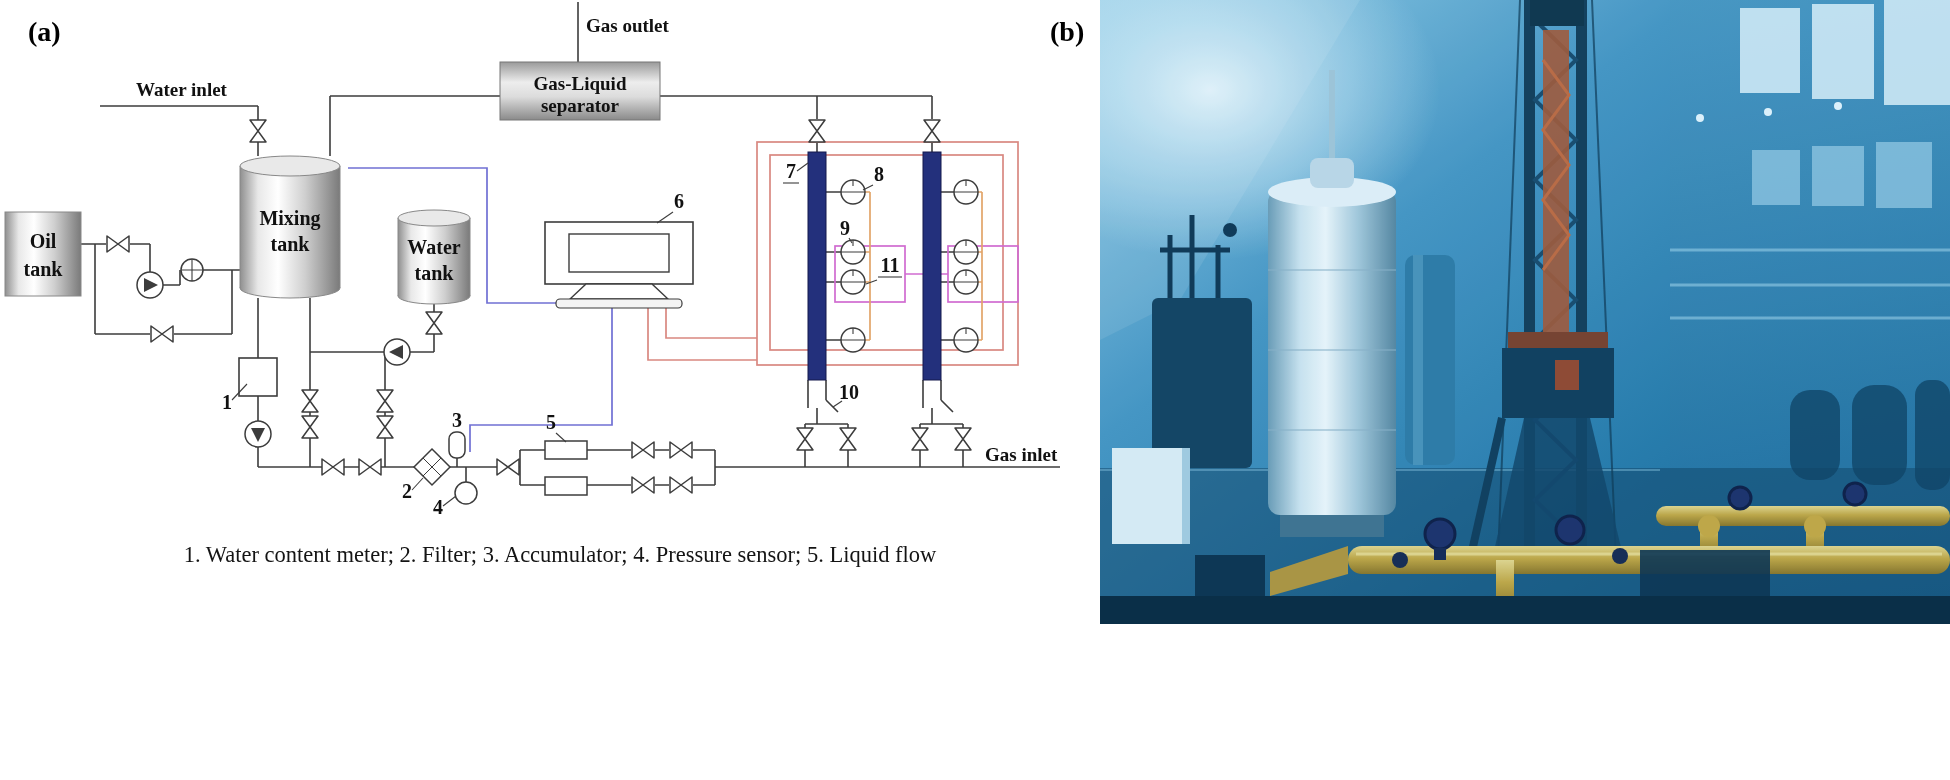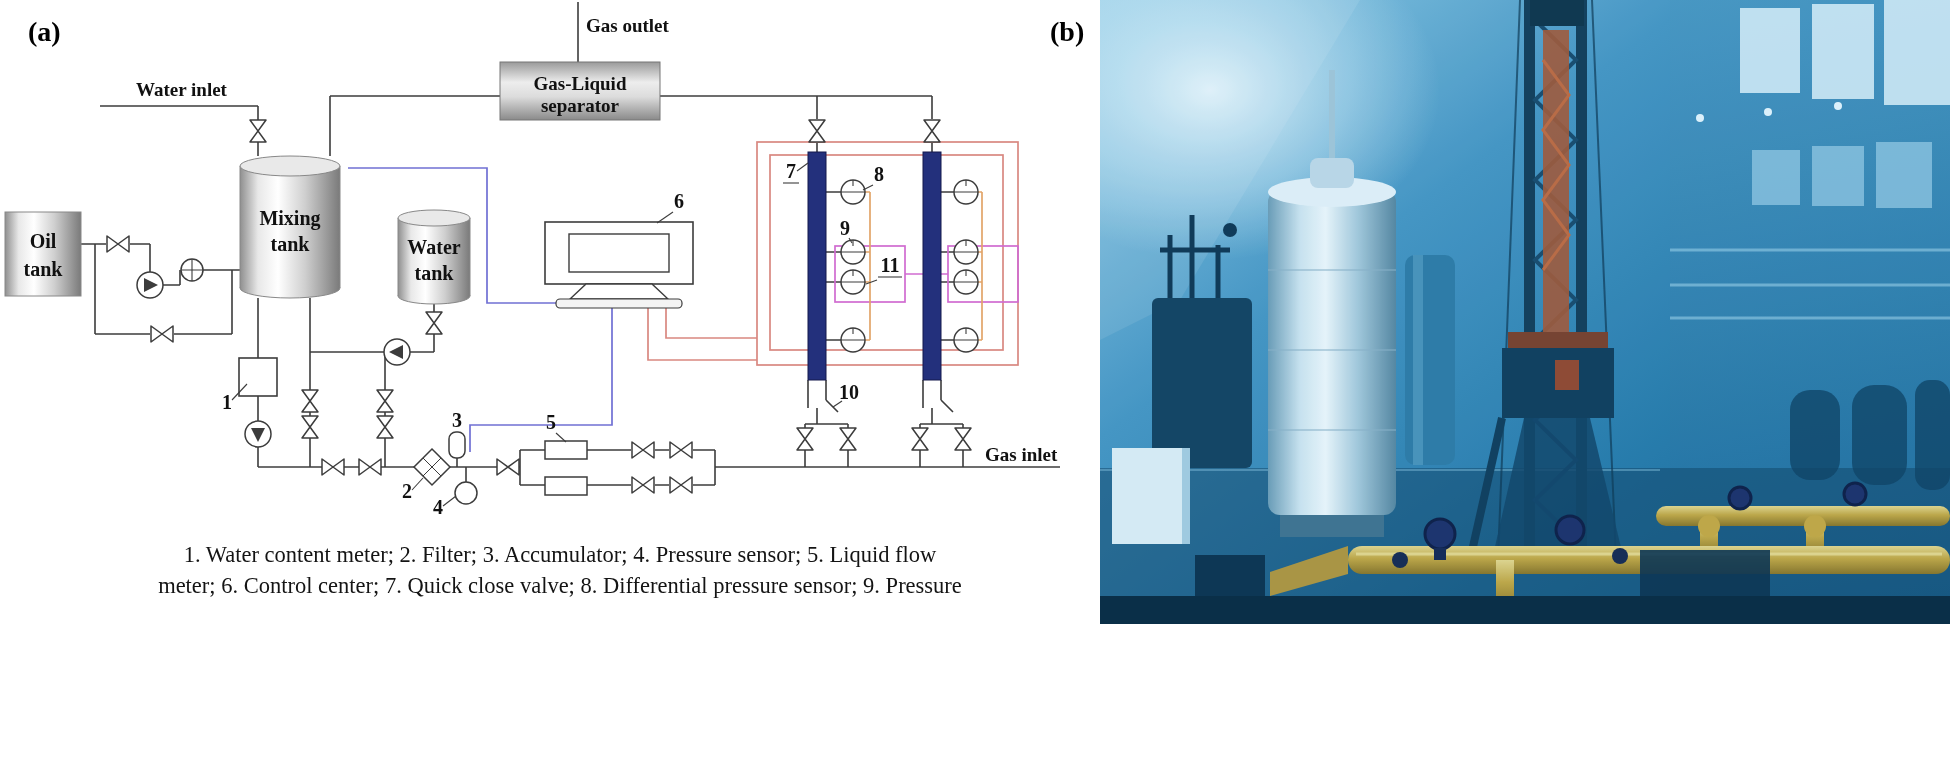--- a/index.html
+++ b/index.html
@@ -236,21 +236,20 @@
       <text class="dnum" x="890" y="272">11</text>
 
       <text class="dlabel" x="586" y="32">Gas outlet</text>
       <text class="dlabel" x="136" y="96">Water inlet</text>
       <text class="dlabel" x="985" y="461">Gas inlet</text>
     </svg>
   </div>
 
   <div class="caption">
     <div>1. Water content meter; 2. Filter; 3. Accumulator; 4. Pressure sensor; 5. Liquid flow</div>
-    <div>meter; 6. Control center; 7. Quick close valve; 8. Differential pressure sensor; 9. Pressure</div>
   </div>
 
   <div class="photo">
     <svg viewBox="0 0 850 624" width="850" height="624" xmlns="http://www.w3.org/2000/svg">
       <defs>
         <linearGradient id="pBg" x1="0" y1="0" x2="1" y2="1">
           <stop offset="0" stop-color="#9dd3ea"></stop>
             <stop offset="0.35" stop-color="#4796c4"></stop>
           <stop offset="0.7" stop-color="#2578a8"></stop>
             <stop offset="1" stop-color="#155e8e"></stop>

